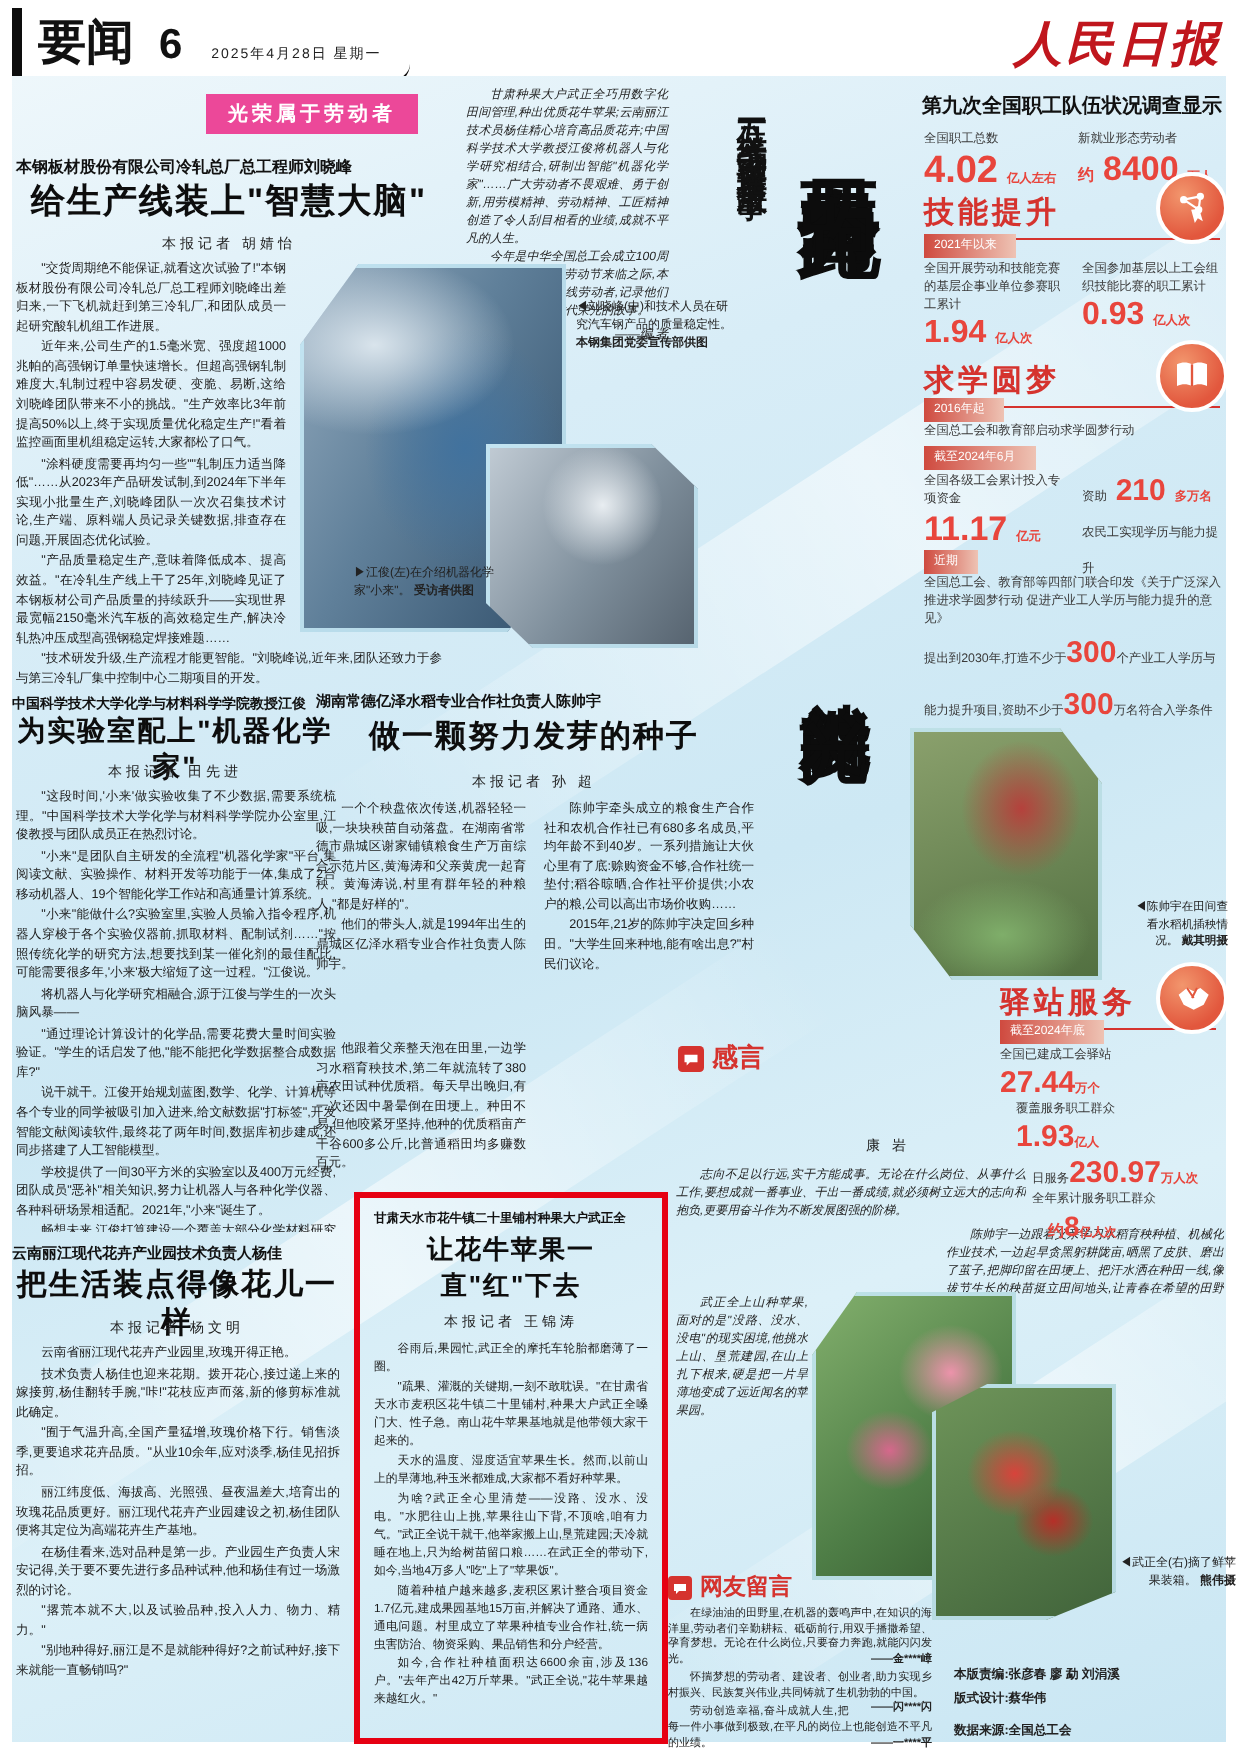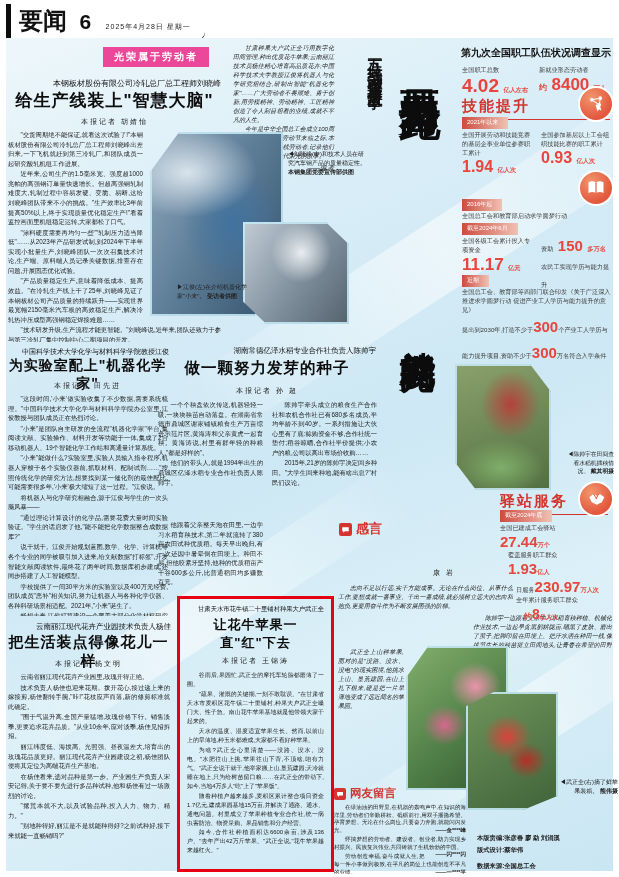--- a/index.html
+++ b/index.html
@@ -13,21 +13,21 @@
            border-bottom-right-radius:10px;padding:1px 14px 3px 8px;display:inline-block;}
   .sec-name{font-size:24px;font-weight:900;}
   .page-no{font-size:21px;font-weight:900;margin-left:8px;}
   .hdr-date{font-size:7px;color:#222;margin-left:10px;letter-spacing:1px;}
   
   .panel{left:6px;top:38px;width:607px;height:833px;
          background:linear-gradient(160deg,#eef7fb 0%,#d8edf7 25%,#cde8f4 50%,#dcf0f8 72%,#c9e6f3 100%);}
   .streak{position:absolute;background:linear-gradient(90deg,rgba(255,255,255,0),rgba(255,255,255,.55),rgba(255,255,255,0));
           transform:rotate(-33deg);pointer-events:none;}
   
-  .kick{font-weight:normal;text-align:right;color:#111;}
+  .kick{font-weight:bold;text-align:left;color:#111;}
   .ttl{font-weight:900;text-align:center;color:#0d0d0d;letter-spacing:1px;}
   .byl{text-align:center;font-size:7px;color:#222;letter-spacing:2px;}
   .bd{font-size:6.3px;line-height:1.52;text-align:justify;color:#1c1c1c;overflow:hidden;}
   .bd p{margin:0 0 1px 0;text-indent:2em;}
   .note{font-style:italic;font-size:6px;line-height:1.5;text-align:justify;color:#222;}
   .note p{margin:0;text-indent:2em;}
   .sign{text-align:right;font-style:italic;font-size:6.2px;margin-top:2px;}
   .cap{font-size:6px;line-height:1.5;color:#222;}
   .cap b{font-weight:bold;}
   .vert{writing-mode:vertical-rl;text-orientation:upright;}
@@ -75,20 +75,21 @@
 
 <div class="page">
 
   <div class="abs" style="left:6px;top:4px;">
     <span class="bracket">
       <span class="sec-name">要闻</span>
       <span class="page-no">6</span>
       <span class="hdr-date">2025年4月28日 星期一</span>
     </span>
   </div>
+  <div class="abs hdr-brand" style="right:8px;top:6px;">人民日报</div>
 
   <div class="abs panel">
     <div class="streak" style="left:120px;top:180px;width:640px;height:70px;"></div>
     <div class="streak" style="left:-80px;top:560px;width:520px;height:55px;"></div>
     <div class="streak" style="left:300px;top:660px;width:420px;height:60px;"></div>
   </div>
 
   <div class="abs" style="left:103px;top:47px;background:#ec4899;color:#fff;font-weight:900;font-size:10px;padding:3px 11px;letter-spacing:2px;">光荣属于劳动者</div>
 
   <div class="abs kick" style="left:8px;top:78px;width:213px;font-size:8px;">本钢板材股份有限公司冷轧总厂总工程师刘晓峰</div>
@@ -253,38 +254,39 @@
       <span class="num" style="font-size:16px;">1.94</span>
       <span class="unit">亿人次</span>
     </div>
     <div style="width:71px;">
       <div class="lbl">全国参加基层以上工会组织技能比赛的职工累计</div>
       <span class="num" style="font-size:16px;">0.93</span>
       <span class="unit">亿人次</span>
     </div>
   </div>
 
+  <div class="abs sec-hd" style="left:462px;top:181px;width:148px;">求学圆梦</div>
   <div class="icon-c" style="left:578px;top:170px;">
     <svg width="20" height="20" viewBox="0 0 24 24">
         <path d="M3 5c3-1.5 6-1.5 9 0 3-1.5 6-1.5 9 0v13c-3-1.5-6-1.5-9 0-3-1.5-6-1.5-9 0z" fill="#fff"></path>
         <path d="M12 5v13" stroke="#e2573d" stroke-width="1.4"></path>
       </svg>
   </div>
   <div class="abs tag" style="left:462px;top:199px;">2016年起</div>
   <div class="abs lbl" style="left:462px;top:212px;width:150px;">全国总工会和教育部启动求学圆梦行动</div>
   <div class="abs tag" style="left:462px;top:223px;">截至2024年6月</div>
   <div class="abs" style="left:462px;top:237px;width:150px;display:flex;gap:8px;">
     <div style="width:71px;">
       <div class="lbl">全国各级工会累计投入专项资金</div>
       <span class="num" style="font-size:17px;">11.17</span>
       <span class="unit">亿元</span>
     </div>
     <div style="width:71px;">
       <span class="lbl">资助</span>
-      <span class="num" style="font-size:15px;">150</span>
+      <span class="num" style="font-size:15px;">210</span>
       <span class="unit">多万名</span>
       <span class="lbl">农民工实现学历与能力提升</span>
     </div>
   </div>
   <div class="abs tag" style="left:462px;top:275px;">近期</div>
   <div class="abs lbl" style="left:462px;top:288px;width:150px;">全国总工会、教育部等四部门联合印发《关于广泛深入推进求学圆梦行动  促进产业工人学历与能力提升的意见》</div>
   <div class="abs lbl" style="left:462px;top:314px;width:150px;line-height:1.7;">
     <span>提出到2030年,打造不少于</span><span class="num" style="font-size:15px;">300</span><span>个产业工人学历与能力提升项目,资助不少于</span><span class="num" style="font-size:15px;">300</span><span>万名符合入学条件的产业工人</span>
   </div>
 

